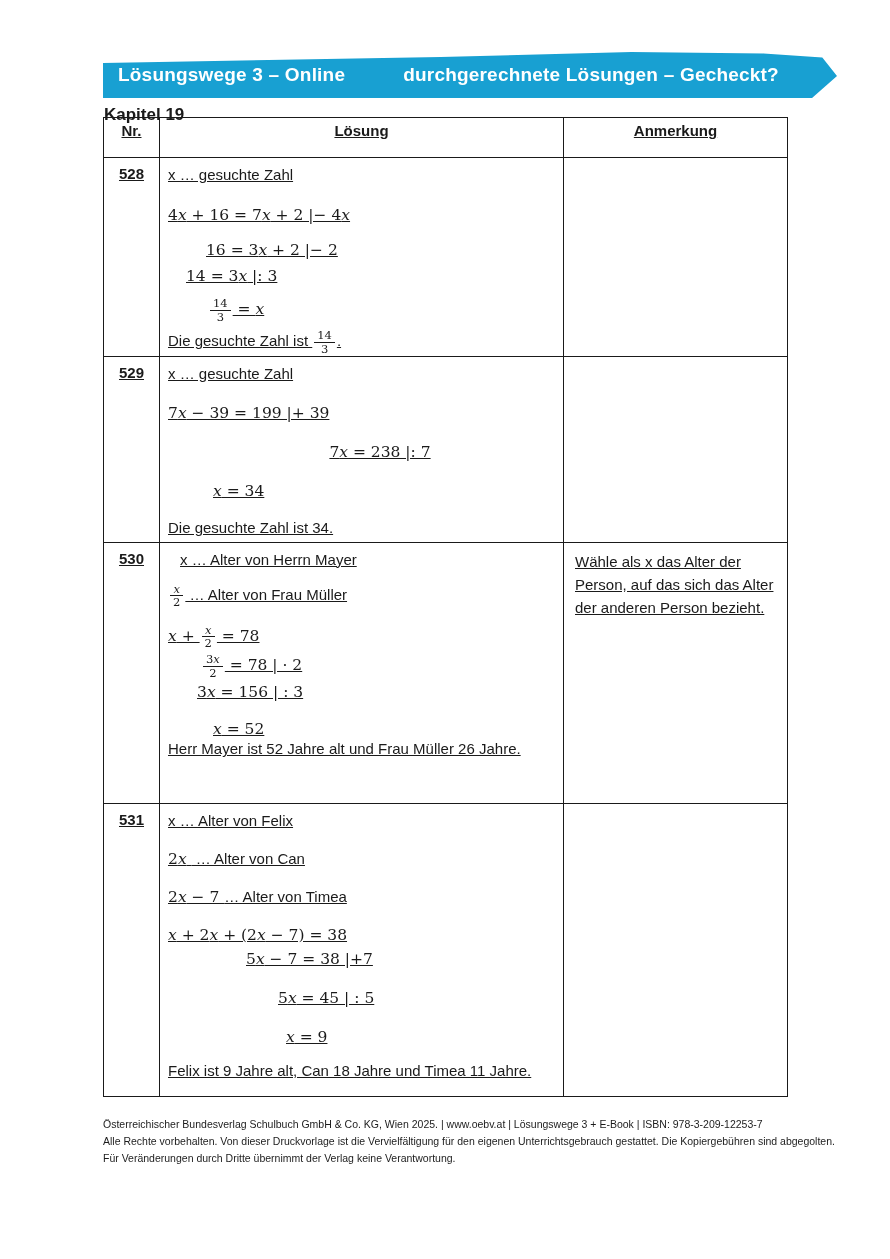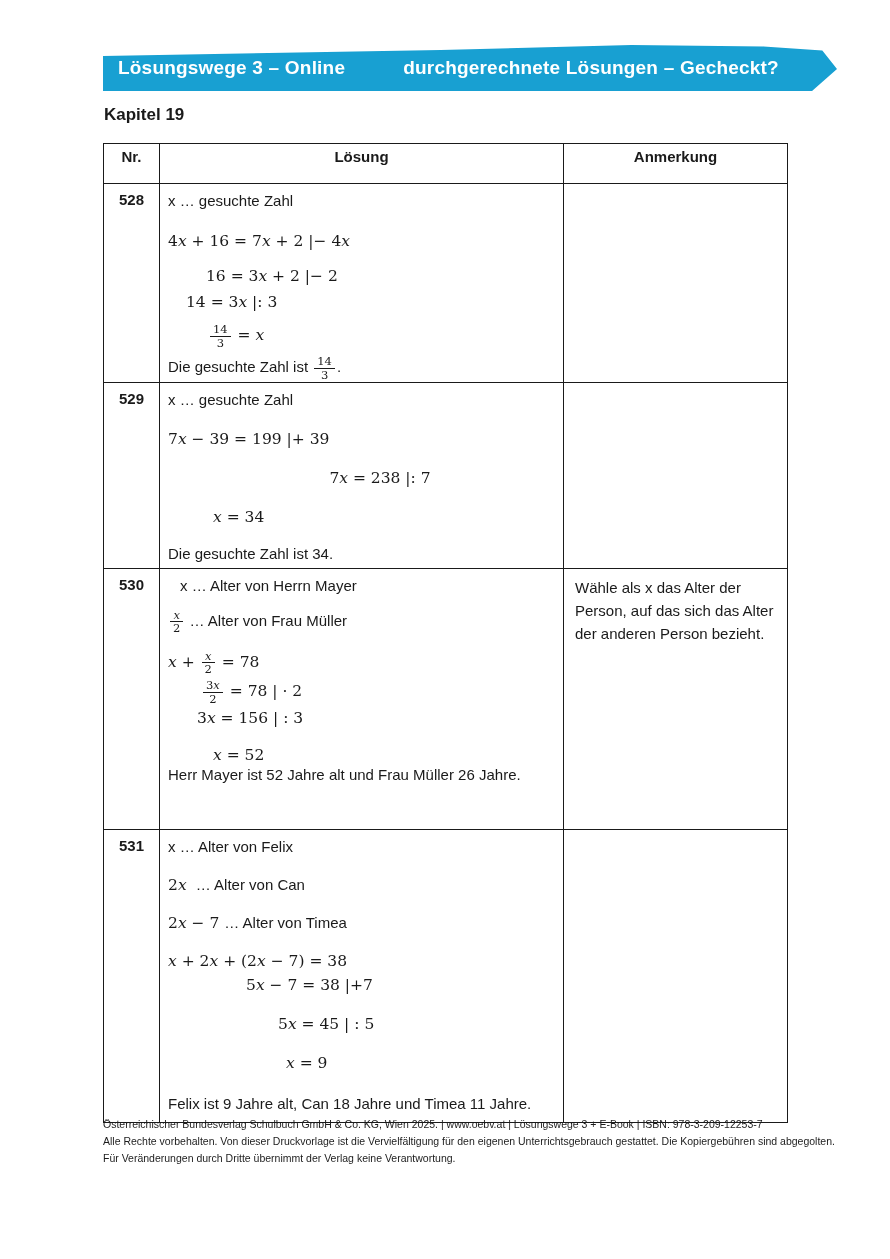--- a/index.html
+++ b/index.html
@@ -2,36 +2,36 @@
 <html lang="de"><head>
 <meta charset="utf-8">
 <style>
   html,body{margin:0;padding:0;}
   body{
     width:890px;height:1259px;position:relative;background:#ffffff;
     font-family:"Liberation Sans",sans-serif;color:#1a1a1a;overflow:hidden;
   }
   
   .banner{
-    position:absolute;left:103px;top:45px;width:734px;height:46px;
+    position:absolute;left:103px;top:52px;width:734px;height:46px;
     background:var(--accent,#18a0d2);
     clip-path:polygon(0 24%,46% 11%,72% 0,90% 3%,98% 12%,100% 52%,96.6% 100%,0 100%);
     display:flex;align-items:center;
   }
   .banner span{
     color:#ffffff;font-weight:bold;font-size:19px;letter-spacing:.2px;white-space:nowrap;
   }
   .banner .t1{margin-left:15px;}
   .banner .t2{margin-left:58px;}
   
   .kapitel{position:absolute;left:104px;top:105px;font-size:17px;font-weight:bold;}
   
   table.sol{
-    position:absolute;left:103px;top:143px;width:684px;
-    border-collapse:collapse;table-layout:fixed;
+    position:absolute;left:103px;top:117px;width:684px;
+    border-collapse:collapse;table-layout:fixed;text-decoration:underline;
   }
   table.sol th,table.sol td{
     border:1.5px solid #1a1a1a;vertical-align:top;overflow:hidden;
   }
   table.sol th{
     height:34px;font-size:15px;font-weight:bold;text-align:center;padding-top:4px;
   }
   td.nr{padding-top:7px;text-align:center;font-weight:bold;font-size:15px;}
   td.sol{padding:5px 8px 0 8px;font-size:15px;}
   td.rem{padding:7px 10px 0 11px;font-size:15px;line-height:1.55;}
@@ -115,21 +115,21 @@
       <tr style="height: 293px;">
         <td class="nr">531</td>
         <td class="sol">
           <div class="line" style="margin-top: 2px; margin-left: 0px;"><span class="txt">x … Alter von Felix</span></div>
           <div class="line" style="margin-top: 18px; margin-left: 0px;"><span class="math">2<i>x</i> </span><span class="txt"> … Alter von Can</span></div>
           <div class="line" style="margin-top: 18px; margin-left: 0px;"><span class="math">2<i>x</i> − 7 </span><span class="txt">… Alter von Timea</span></div>
           <div class="line" style="margin-top: 18px; margin-left: 0px;"><span class="math"><i>x</i> + 2<i>x</i> + (2<i>x</i> − 7) = 38</span></div>
           <div class="line" style="margin-top: 4px; margin-left: 78px;"><span class="math">5<i>x</i> − 7 = 38 |+7</span></div>
           <div class="line" style="margin-top: 19px; margin-left: 110px;"><span class="math">5<i>x</i> = 45 | : 5</span></div>
           <div class="line" style="margin-top: 19px; margin-left: 118px;"><span class="math"><i>x</i> = 9</span></div>
-          <div class="line" style="margin-top: 21px; margin-left: 0px;"><span class="txt">Felix ist 9 Jahre alt, Can 18 Jahre und Timea 11 Jahre.</span></div>
+          <div class="line" style="margin-top: 14px; margin-left: 0px;"><span class="txt">Felix ist 9 Jahre alt, Can 18 Jahre und Timea 11 Jahre.</span></div>
         </td>
         <td class="rem"></td>
       </tr>
     </tbody>
 </table>
 
 <div class="footer">
   <div>Österreichischer Bundesverlag Schulbuch GmbH &amp; Co. KG, Wien 2025. | www.oebv.at | Lösungswege 3 + E-Book | ISBN: 978-3-209-12253-7</div>
   <div>Alle Rechte vorbehalten. Von dieser Druckvorlage ist die Vervielfältigung für den eigenen Unterrichtsgebrauch gestattet.  Die Kopiergebühren sind abgegolten.</div>
   <div>Für Veränderungen durch Dritte übernimmt der Verlag keine Verantwortung.</div>

